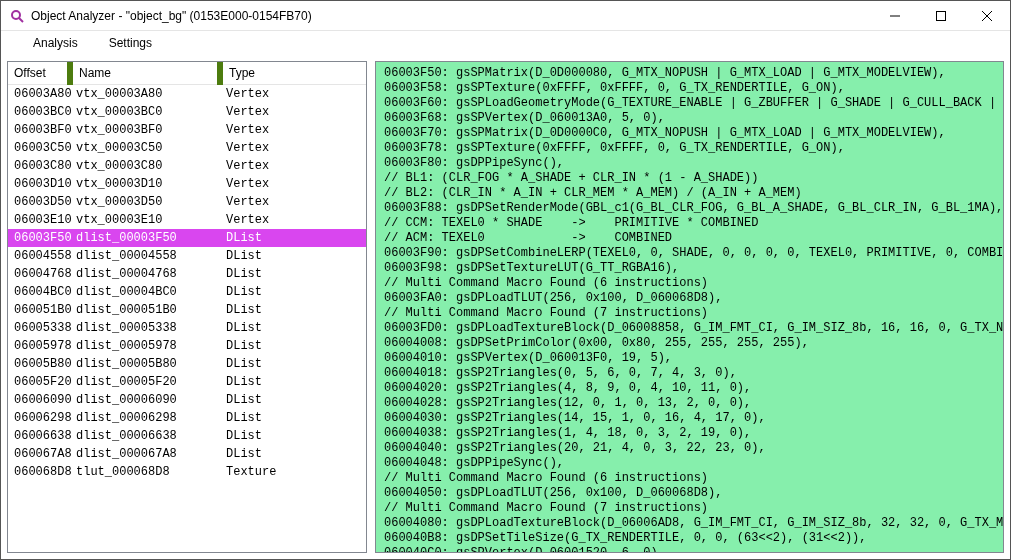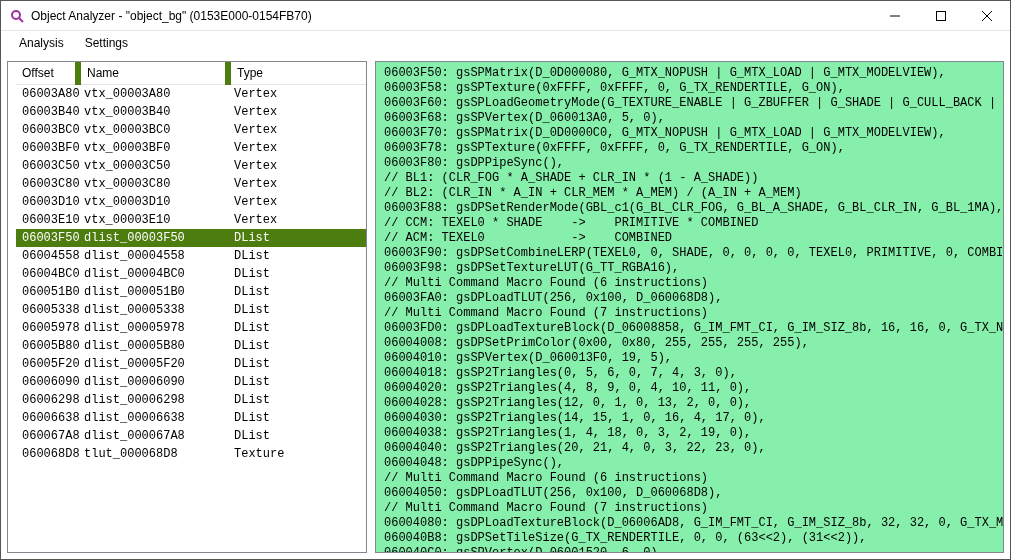--- a/index.html
+++ b/index.html
@@ -38,42 +38,41 @@
     width: 46px; height: 100%;
     display: flex; align-items: center; justify-content: center;
     font-family: "Segoe UI Symbol", sans-serif;
     font-size: 10px;
   }
 
   .menubar {
     height: 24px;
     display: flex;
     align-items: center;
-    padding: 0 8px;
-    gap: 1px;
+    padding: 0 22px;
+    gap: 11px;
   }
   .menubar .menuitem {
     padding: 3px 10px;
     font-size: 12px;
   }
 
   .content {
     flex: 1;
     display: flex;
     padding: 6px;
     gap: 8px;
     min-height: 0;
   }
   .leftpane {
     width: 360px;
     border: 1px solid #828790;
     background: #fff;
     display: flex;
     min-height: 0;
-    padding-left: 8px;
   }
   .leftscroll {
     flex: 1;
     overflow-y: scroll;
     overflow-x: hidden;
   }
   .leftscroll::-webkit-scrollbar { width: 17px; }
   .leftscroll::-webkit-scrollbar-track { background: #f0f0f0; }
   .leftscroll::-webkit-scrollbar-thumb { background: #c2c3c9; }
   .leftscroll::-webkit-scrollbar-button:single-button {
@@ -94,21 +93,21 @@
     position: sticky; top: 0;
   }
   table.objlist th + th { border-left: 6px solid #4d7c0f; }
   table.objlist td {
     padding: 2px 6px;
     font-family: Consolas, "Courier New", monospace;
     font-size: 12px;
     white-space: nowrap;
   }
   table.objlist tr.sel td {
-    background: #4d7c0f;
+    background: #d946ef;
     color: #fff;
   }
   .col-offset { width: 62px; }
   .col-name   { width: 150px; }
   .col-type   { width: auto; }
 
   .rightpane {
     flex: 1;
     border: 1px solid #828790;
     background: #86efac;
@@ -187,25 +186,20 @@
               <th>Type</th>
             </tr>
           </thead>
           <tbody id="obj-tbody">
               <tr>
                 <td>06003A80</td>
                 <td>vtx_00003A80</td>
                 <td>Vertex</td>
               </tr>
               <tr>
-                <td>06003B40</td>
-                <td>vtx_00003B40</td>
-                <td>Vertex</td>
-              </tr>
-              <tr>
                 <td>06003BC0</td>
                 <td>vtx_00003BC0</td>
                 <td>Vertex</td>
               </tr>
               <tr>
                 <td>06003BF0</td>
                 <td>vtx_00003BF0</td>
                 <td>Vertex</td>
               </tr>
               <tr>
@@ -214,35 +208,45 @@
                 <td>Vertex</td>
               </tr>
               <tr>
                 <td>06003C80</td>
                 <td>vtx_00003C80</td>
                 <td>Vertex</td>
               </tr>
               <tr>
                 <td>06003D10</td>
                 <td>vtx_00003D10</td>
+                <td>Vertex</td>
+              </tr>
+              <tr>
+                <td>06003D50</td>
+                <td>vtx_00003D50</td>
                 <td>Vertex</td>
               </tr>
               <tr>
                 <td>06003E10</td>
                 <td>vtx_00003E10</td>
                 <td>Vertex</td>
               </tr>
               <tr class="sel">
                 <td>06003F50</td>
                 <td>dlist_00003F50</td>
                 <td>DList</td>
               </tr>
               <tr>
                 <td>06004558</td>
                 <td>dlist_00004558</td>
+                <td>DList</td>
+              </tr>
+              <tr>
+                <td>06004768</td>
+                <td>dlist_00004768</td>
                 <td>DList</td>
               </tr>
               <tr>
                 <td>06004BC0</td>
                 <td>dlist_00004BC0</td>
                 <td>DList</td>
               </tr>
               <tr>
                 <td>060051B0</td>
                 <td>dlist_000051B0</td>

